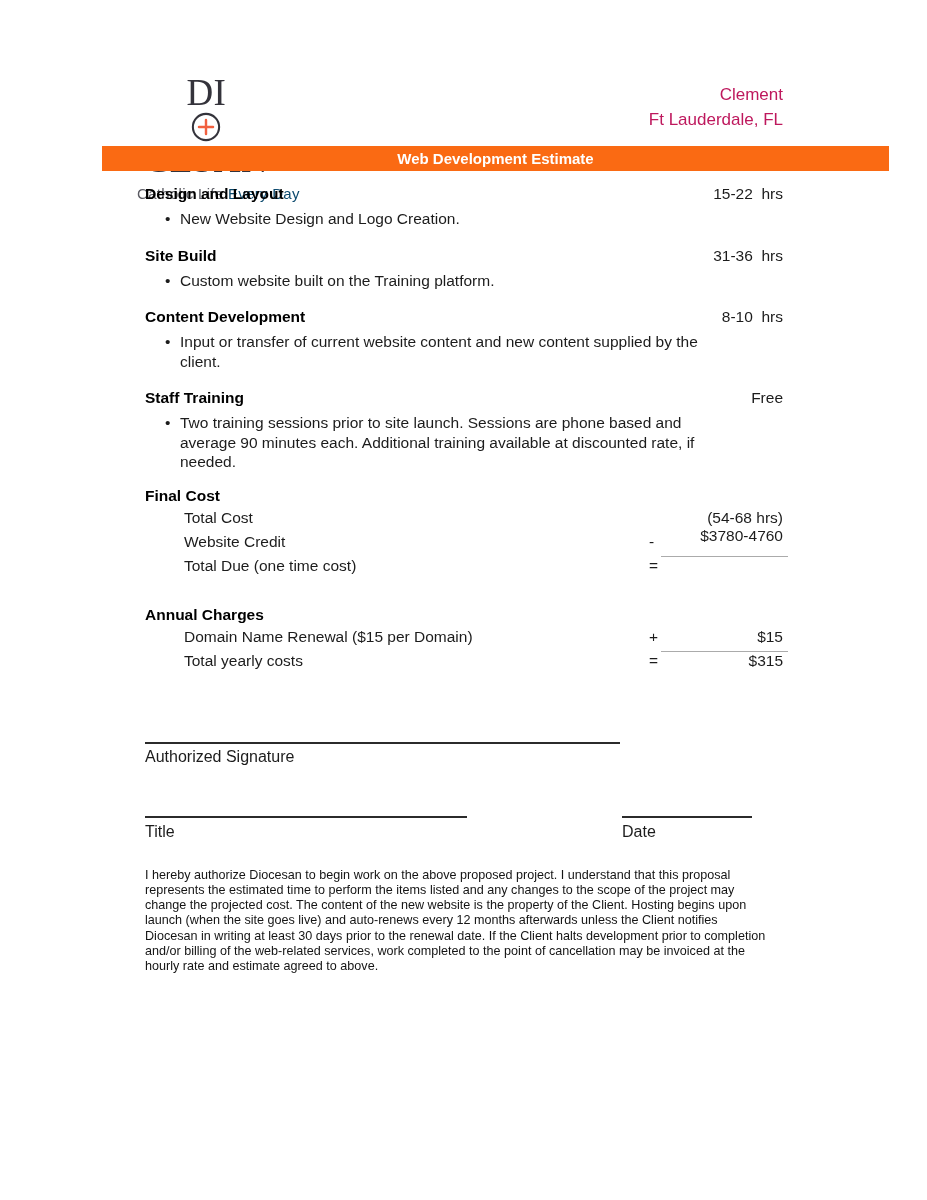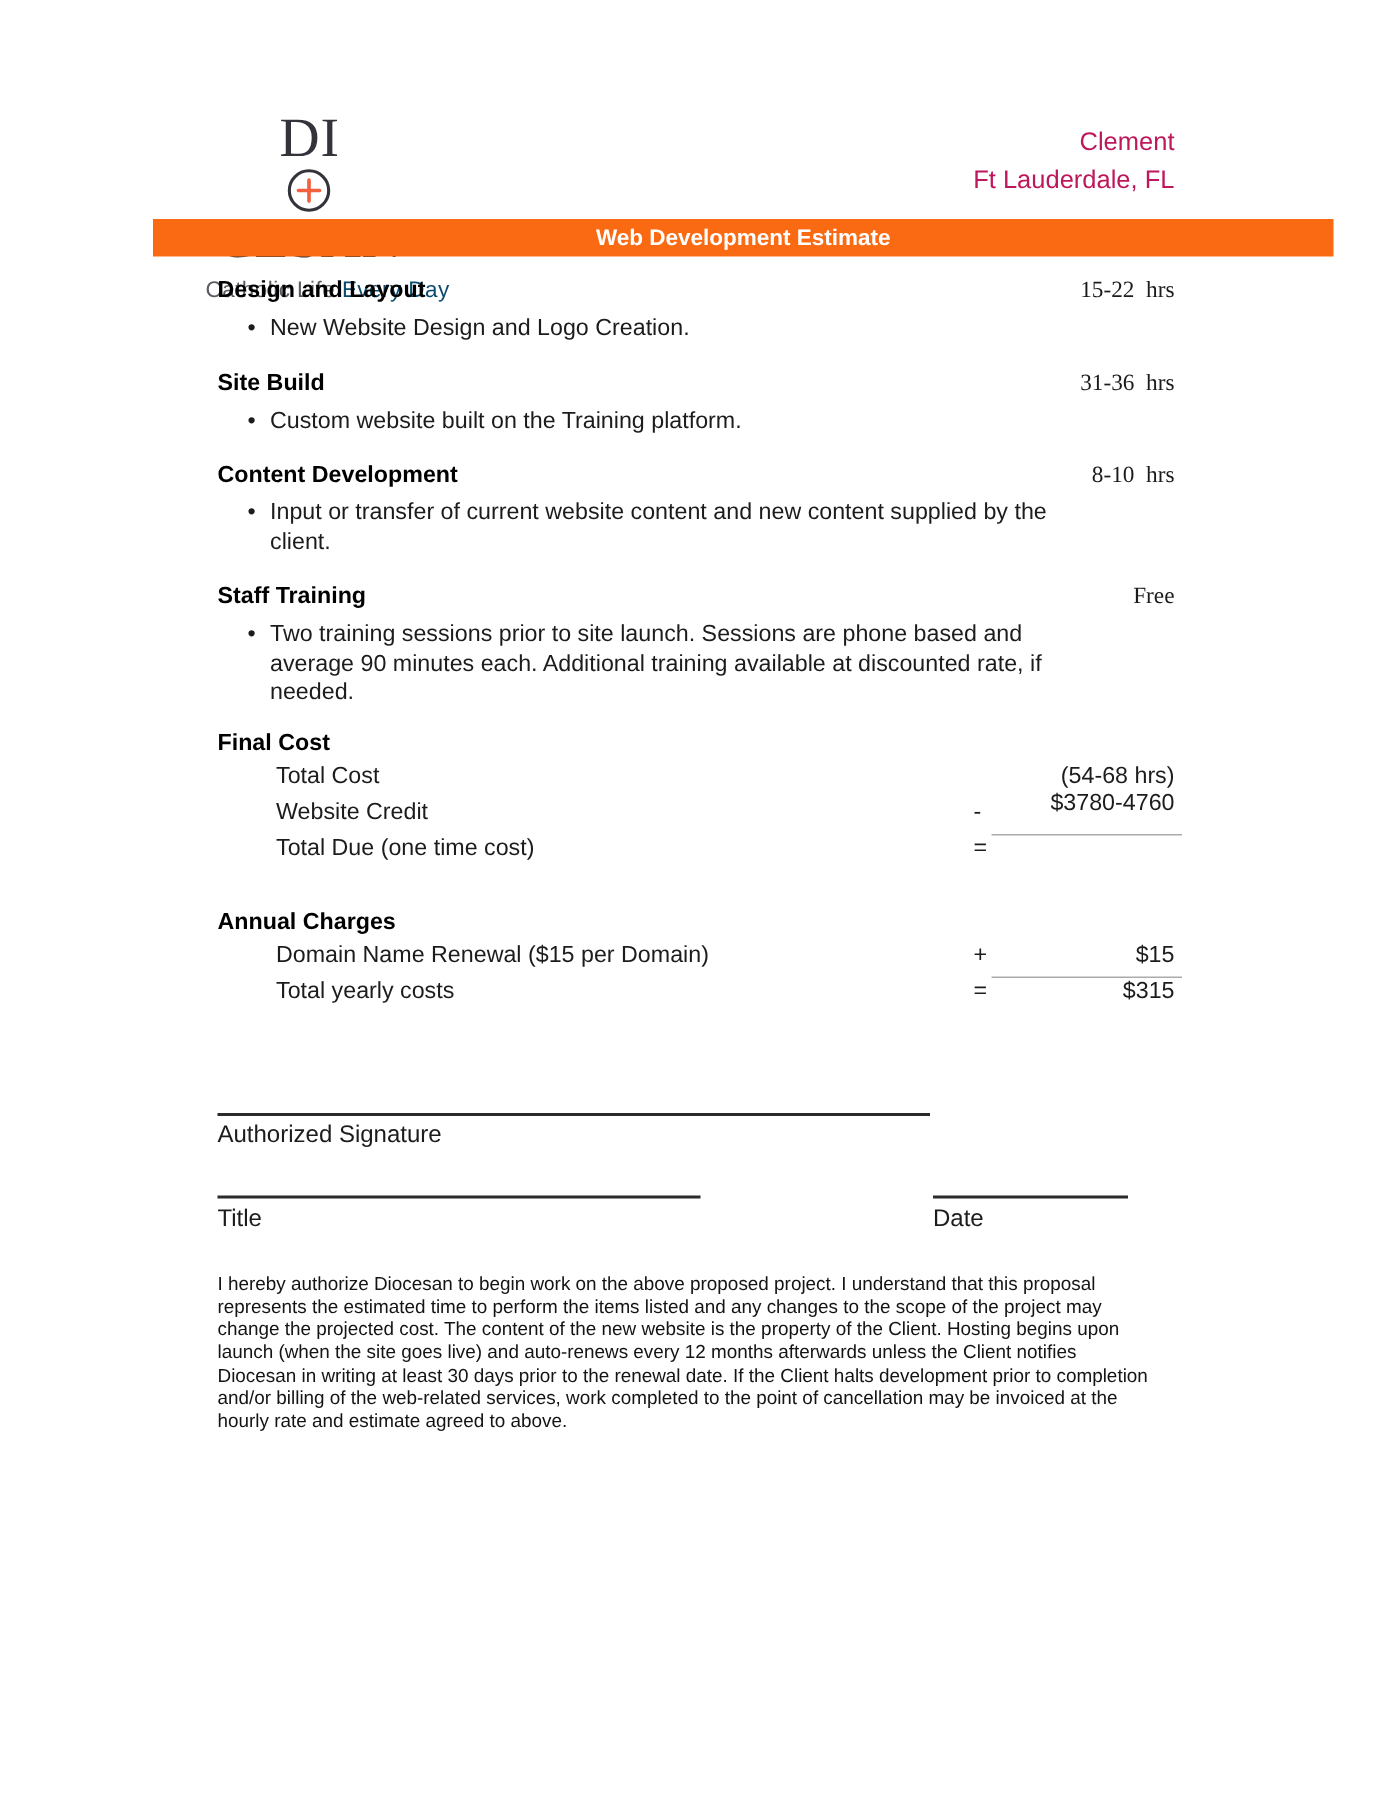--- a/index.html
+++ b/index.html
@@ -72,21 +72,21 @@
 
   .sec { margin-top: 18px; }
   .sec.first { margin-top: 7px; }
   .sec-head {
     display: flex;
     justify-content: space-between;
     align-items: baseline;
     line-height: 17px;
   }
   .sec-title { font-weight: bold; color: #000; }
-  .sec-hours { font-weight: normal; white-space: pre; font-family: Liberation Serif, serif; }
+  .sec-hours { font-weight: normal; white-space: pre; }
   .bullet {
     display: flex;
     margin: 7px 0 0 20px;
     line-height: 19.5px;
   }
   .bullet .dot { width: 15px; flex: none; }
   .bullet .btext { max-width: 560px; }
 
   
   .block-title { font-weight: bold; color: #000; line-height: 17px; }
@@ -104,21 +104,21 @@
     align-self: stretch;
   }
 
   
   .sig-line {
     margin-top: 66px;
     width: 475px;
     border-bottom: 2px solid #2b2b2b;
   }
   .sig-label { margin-top: 3px; font-size: 16px; line-height: 19px; }
-  .sig-row { display: flex; margin-top: 31px; }
+  .sig-row { display: flex; margin-top: 50px; }
   .title-block { width: 322px; flex: none; }
   .date-block { width: 130px; flex: none; margin-left: 155px; }
   .field-line { border-bottom: 2px solid #2b2b2b; }
   .field-label { margin-top: 4px; font-size: 16px; line-height: 19px; }
 
   
   .legal {
     margin-top: 27px;
     width: 624px;
     font-size: 12.6px;

